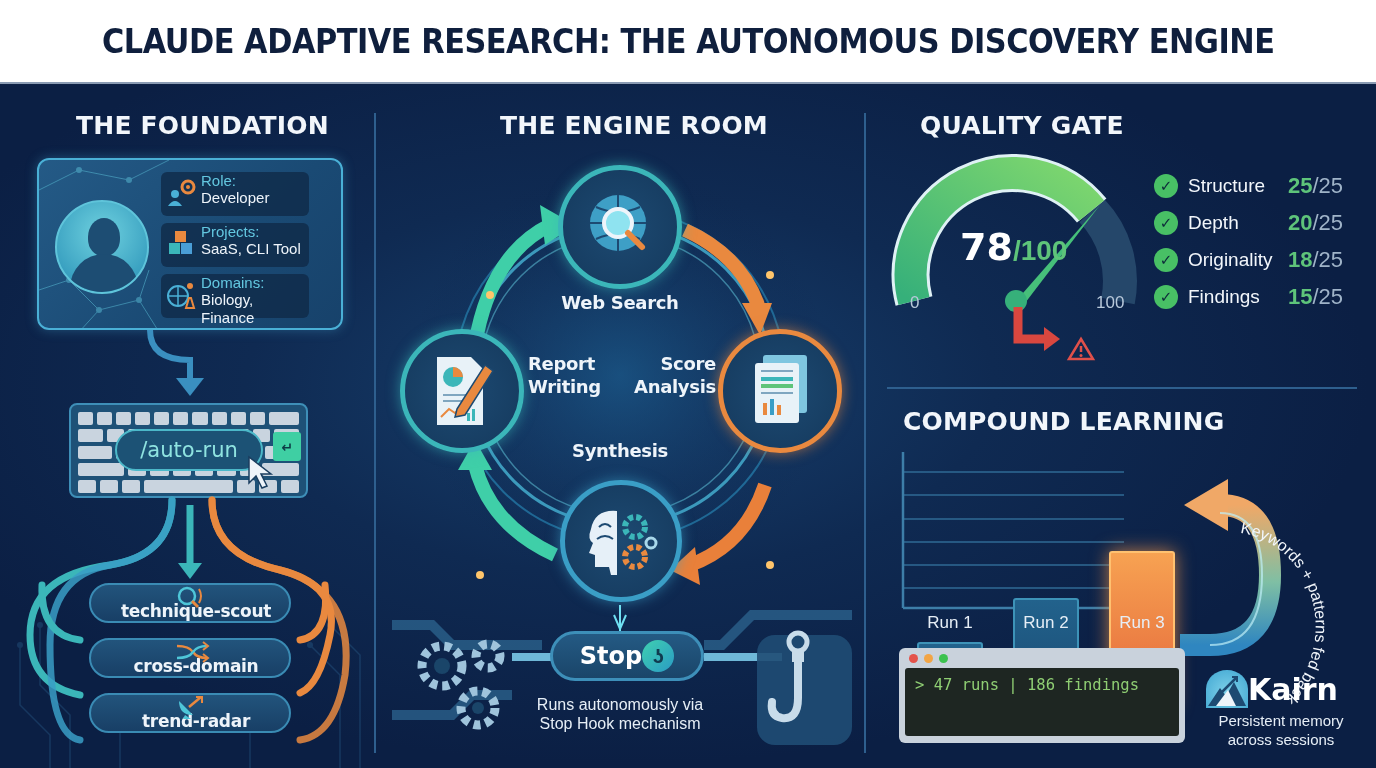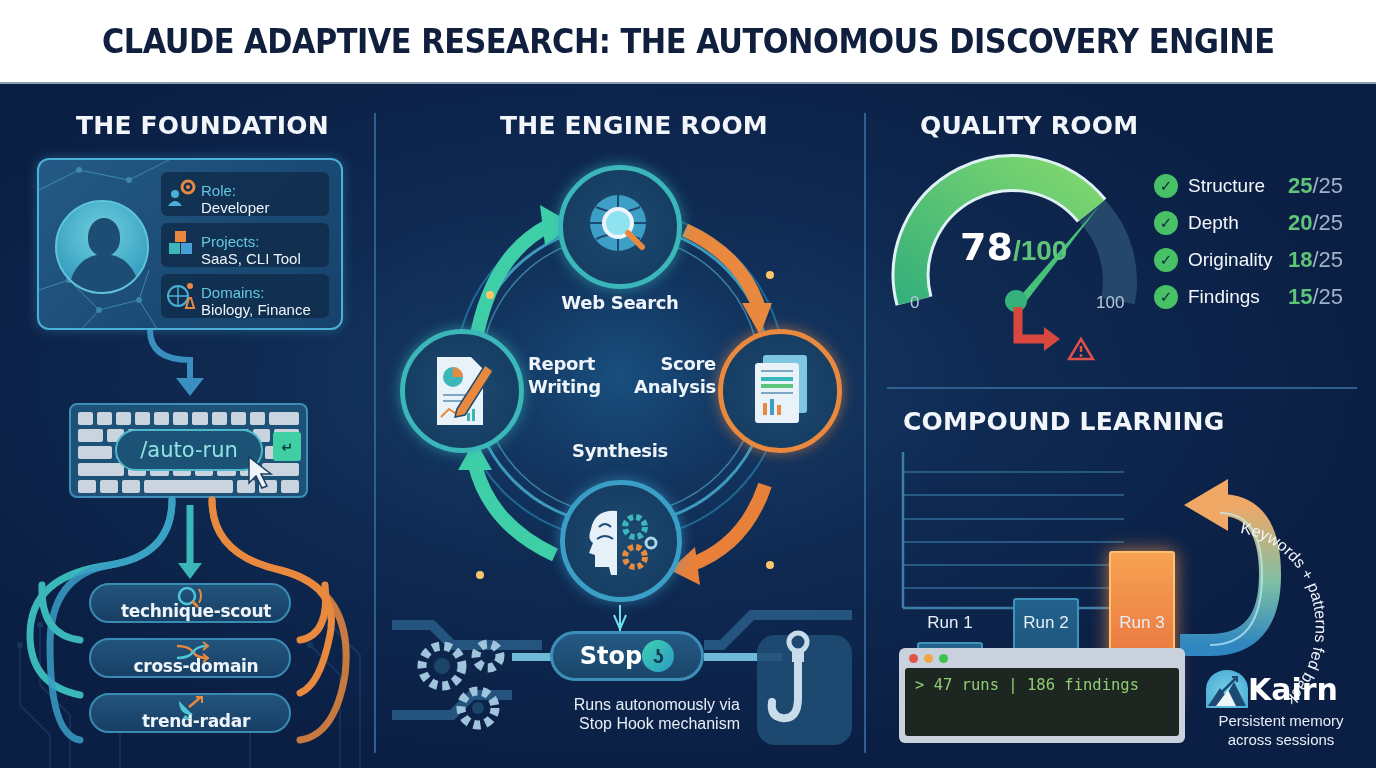--- a/index.html
+++ b/index.html
@@ -42,23 +42,23 @@
     overflow: hidden;
   }
   .avatar {
     position: absolute; left: 16px; top: 40px; width: 94px; height: 94px; border-radius: 50%;
     background: radial-gradient(circle at 50% 35%, #6fd1df 0%, #3aa1c1 70%, #2f88ad 100%);
     overflow: hidden; border: 2px solid #5fc4da;
   }
   .avatar .head { position: absolute; left: 31px; top: 16px; width: 32px; height: 38px; border-radius: 50% 50% 45% 45%; background: #1d4d73; }
   .avatar .body { position: absolute; left: 13px; top: 52px; width: 68px; height: 50px; border-radius: 34px 34px 0 0; background: #1d4d73; }
   .info-row {
-    position: absolute; left: 122px; width: 168px; height: 44px;
+    position: absolute; left: 122px; width: 148px; height: 44px;
     background: rgba(15,40,70,0.75); border-radius: 6px;
-    display: flex; align-items: flex-end;
+    display: flex; align-items: flex-start;
   }
   .info-row .ico { width: 40px; height: 44px; position: relative; flex-shrink: 0; }
   .info-row .txt { display: flex; flex-direction: column; line-height: 1.15; }
   .info-row .lbl { font-size: 15px; color: #63c7e0; }
   .info-row .val { font-size: 15px; color: #eef4fa; }
 
   
   .keyboard {
     position: absolute; left: 69px; top: 318px; width: 239px; height: 95px;
     border: 2px solid #3e8fb8; border-radius: 8px; background: #1e5177;
@@ -101,21 +101,21 @@
   .node-label { position: absolute; font-size: 18px; font-weight: 700; color: #eef4fa; font-family: "DejaVu Sans", sans-serif; text-align: center; line-height: 1.25; letter-spacing: -0.3px; }
 
   .stop-pill {
     position: absolute; left: 550px; top: 546px; width: 154px; height: 50px;
     border-radius: 25px; border: 3px solid #3d8fb9;
     background: linear-gradient(180deg, #245a84, #1a4569);
     display: flex; align-items: center; justify-content: center; 
   }
   .stop-pill .s-lbl { font-size: 24px; font-weight: 700; color: #fff; font-family: "DejaVu Sans", sans-serif; }
   .stop-pill .s-ico { width: 32px; height: 32px; border-radius: 50%; background: linear-gradient(135deg, #3fd0b0, #2a9bc4); color: #103a4f; font-size: 20px; font-weight: 700; display: flex; align-items: center; justify-content: center; }
-  .stop-caption { position: absolute; left: 500px; top: 610px; width: 240px; text-align: right; font-size: 16px; color: #e6eef6; line-height: 1.2; }
+  .stop-caption { position: absolute; left: 500px; top: 610px; width: 240px; text-align: center; font-size: 16px; color: #e6eef6; line-height: 1.2; }
 
   
   .gauge-score { position: absolute; left: 960px; top: 140px; font-weight: 700; }
   .gauge-score .big { font-size: 38px; color: #fff; font-family: "DejaVu Sans", sans-serif; }
   .gauge-score .small { font-size: 28px; color: #5ec47a; }
   .gauge-tick { position: absolute; font-size: 17px; color: #b8c8da; }
   .criteria { position: absolute; left: 1154px; top: 82px; }
   .crit-row { display: flex; align-items: center; height: 37px; }
   .check { width: 24px; height: 24px; border-radius: 50%; background: #48c065; color: #0d2a3a; font-size: 15px; font-weight: 700; display: flex; align-items: center; justify-content: center; margin-right: 10px; }
   .crit-name { font-size: 19px; color: #f2f6fb; width: 100px; }
@@ -473,21 +473,21 @@
 
   <div class="stop-pill">
     <span class="s-lbl">Stop</span>
     <span class="s-ico">ʖ</span>
   </div>
   <div class="stop-caption">
     <div>Runs autonomously via</div>
     <div>Stop Hook mechanism</div>
   </div>
 
-  <div class="section-title" style="left:920px;top:26px">QUALITY ROOM</div>
+  <div class="section-title" style="left:920px;top:26px">QUALITY GATE</div>
 
   <svg width="240" height="140" style="left:896px;top:88px">
     <defs>
       <linearGradient id="gg" x1="0" x2="1" y1="1" y2="0">
         <stop offset="0%" stop-color="#36b07a"></stop>
           <stop offset="100%" stop-color="#7fd76e"></stop>
       </linearGradient>
     </defs>
 
     <path d="M 195.7 37.6 A 102 102 0 0 1 222 128" stroke="#25476a" stroke-width="34" fill="none"></path>

